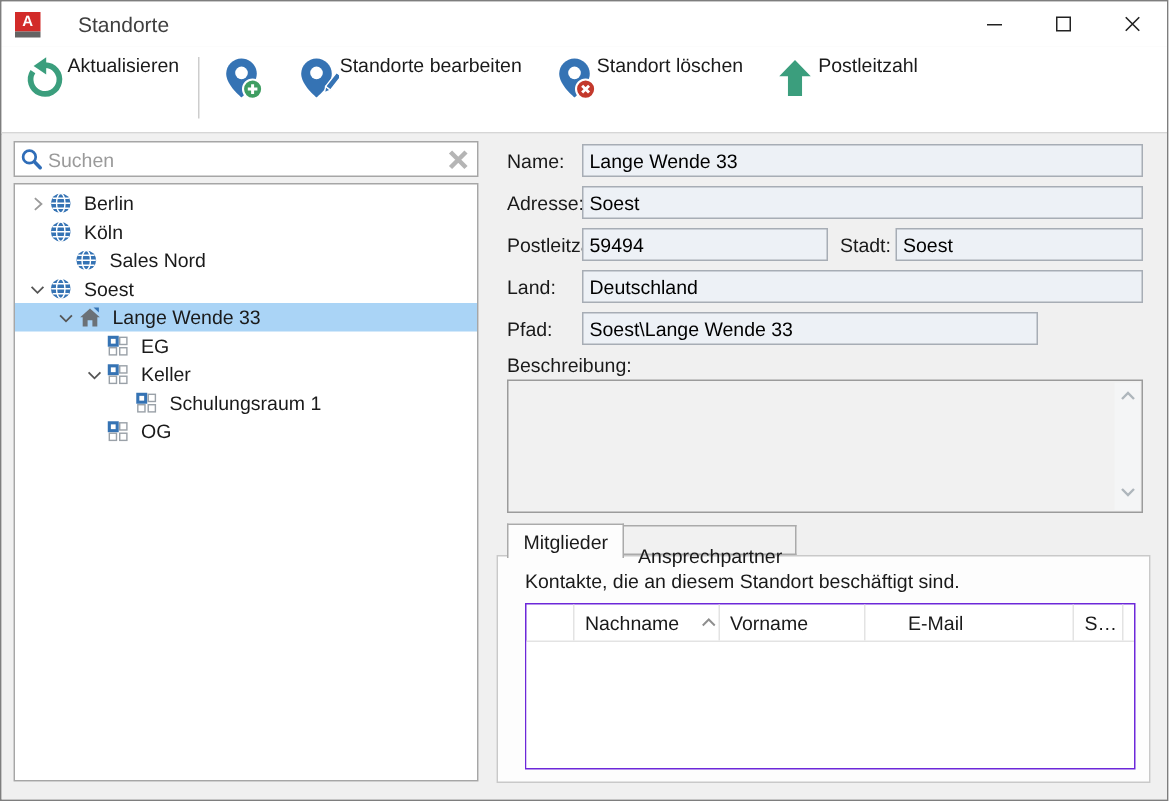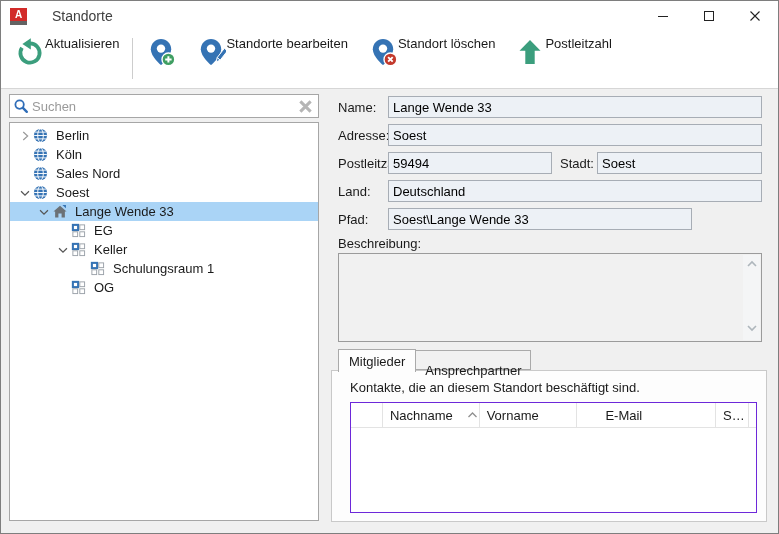--- a/index.html
+++ b/index.html
@@ -189,21 +189,21 @@
             <svg width="15" height="15" viewBox="0 0 16 16">
        <circle cx="8" cy="8" r="7" fill="#3573b4"></circle>
        <g stroke="#fff" stroke-width="1" fill="none">
          <ellipse cx="8" cy="8" rx="3" ry="6.9"></ellipse>
          <path d="M1.2 8 H14.8 M2.2 4.4 H13.8 M2.2 11.6 H13.8"></path>
        </g>
      </svg>
           </span>
           <span class="tlabel2">Köln</span>
         </div>
-        <div class="trow" style="padding-left: 6px;">
+        <div class="trow" style="padding-left: 23px;">
           <span class="texp"></span>
           <span class="ticn">
             <svg width="15" height="15" viewBox="0 0 16 16">
        <circle cx="8" cy="8" r="7" fill="#3573b4"></circle>
        <g stroke="#fff" stroke-width="1" fill="none">
          <ellipse cx="8" cy="8" rx="3" ry="6.9"></ellipse>
          <path d="M1.2 8 H14.8 M2.2 4.4 H13.8 M2.2 11.6 H13.8"></path>
        </g>
      </svg>
           </span>

